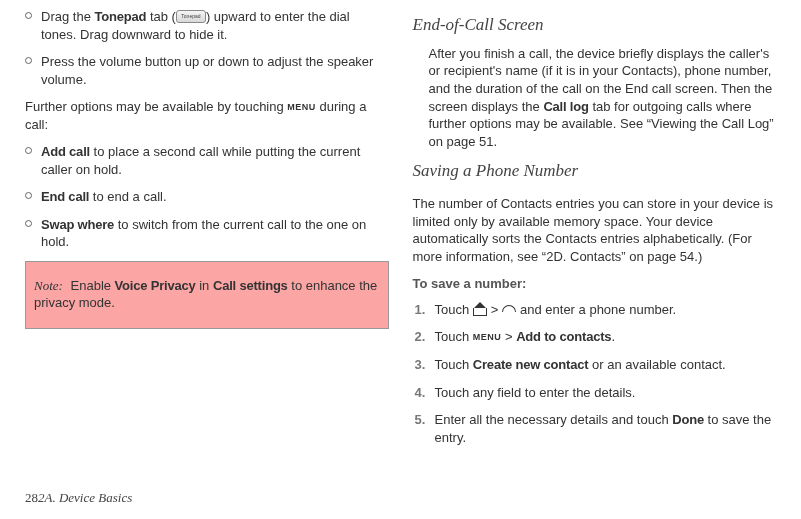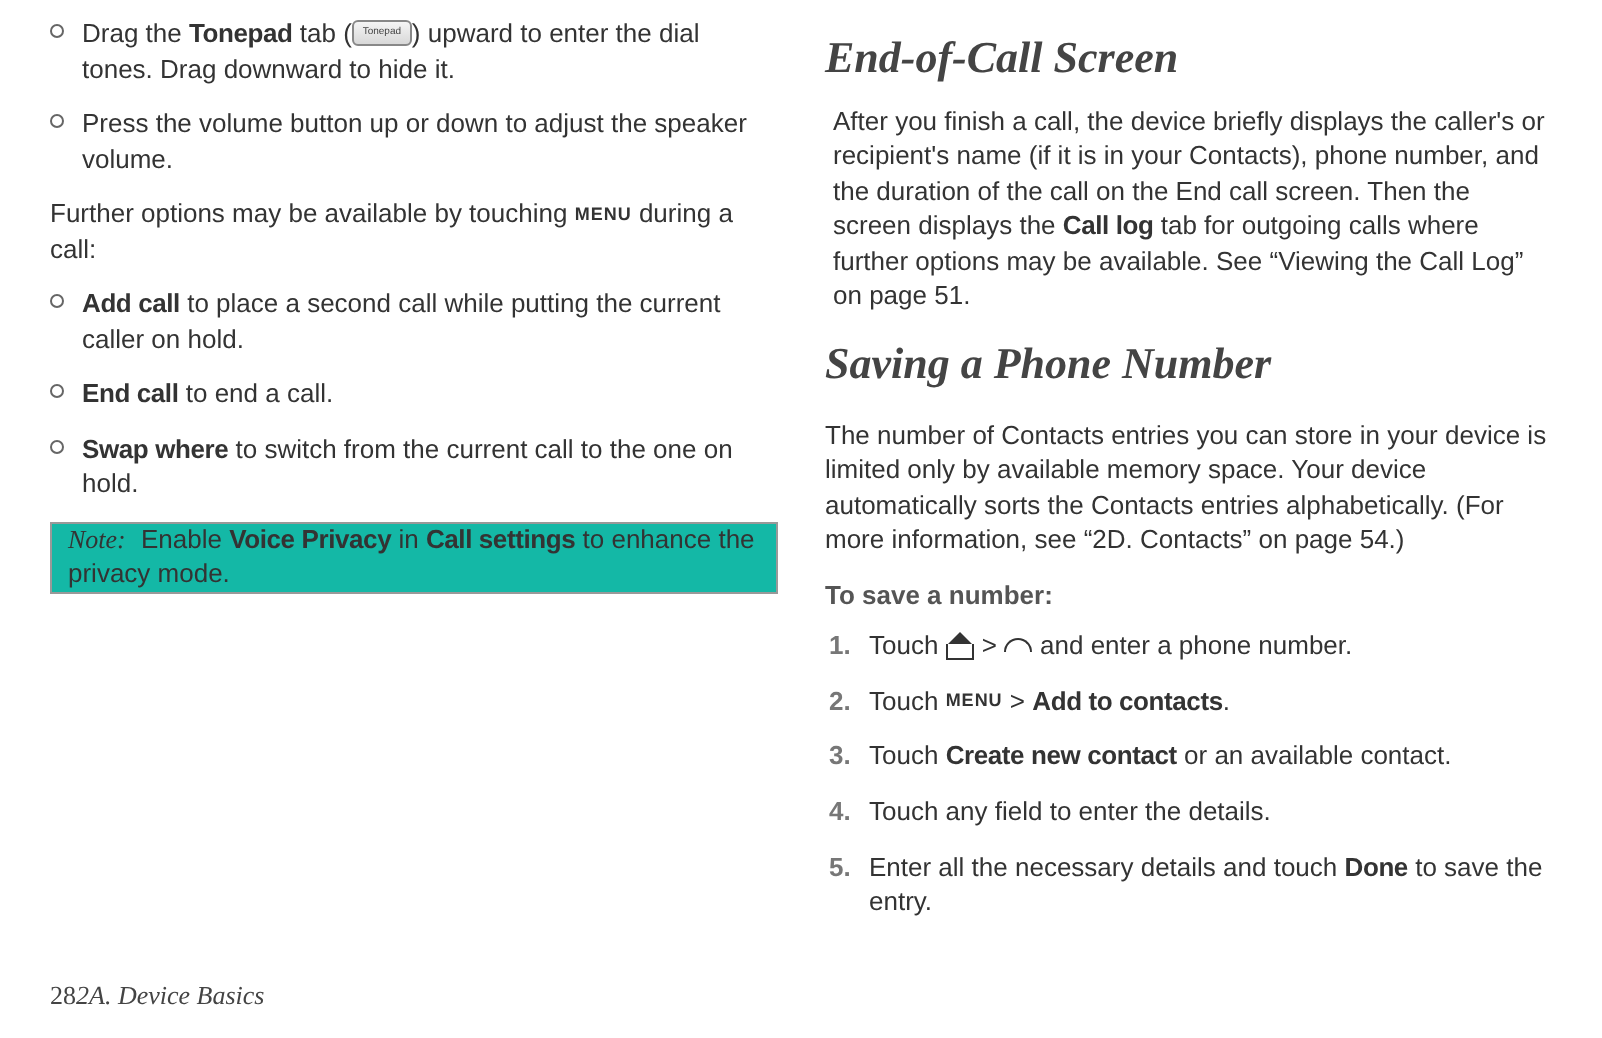--- a/index.html
+++ b/index.html
@@ -60,36 +60,35 @@
     position: absolute;
     left: 2px;
     top: 0;
     color: #777;
     font-weight: bold;
     font-family: "Arial Narrow", Arial, sans-serif;
   }
   .bold { font-weight: bold; font-family: "Arial Narrow", Arial, sans-serif; letter-spacing: -0.2px; }
   .heading {
     font-style: italic;
-    font-size: 22px;
+    font-size: 17px;
     color: #444;
     margin: 6px 0 8px 0;
     font-family: Georgia, "Times New Roman", serif;
-    font-weight: bold;
   }
   .subhead {
     font-family: "Arial Narrow", Arial, sans-serif;
     font-weight: bold;
     color: #555;
     margin: 10px 0 8px 0;
   }
   .notebox {
-    background: #14b8a6;
+    background: #fca5a5;
     border: 1px solid #999;
-    padding: 0 8px;
+    padding: 16px 8px;
     margin-top: 8px;
     line-height: 1.3;
   }
   .notebox .note-label {
     font-style: italic;
     font-family: Georgia, "Times New Roman", serif;
     margin-right: 4px;
   }
   .tonepad-btn {
     display: inline-block;
@@ -196,21 +195,21 @@
     </ul>
 
     <div class="notebox">
       <span class="note-label">Note:</span>
       <span>Enable </span><span class="bold">Voice Privacy</span><span> in </span><span class="bold">Call settings</span><span> to enhance the privacy mode.</span>
     </div>
   </div>
 
   <div class="col">
     <div class="heading">End-of-Call Screen</div>
-    <p style="margin:0 0 10px 4px;">
+    <p style="margin:0 0 10px 16px;">
       <span>After you finish a call, the device briefly displays the caller's or recipient's name (if it is in your Contacts), phone number, and the duration of the call on the End call screen. Then the screen displays the </span><span class="bold">Call log</span><span> tab for outgoing calls where further options may be available. See “Viewing the Call Log” on page 51.</span>
     </p>
 
     <div class="heading">Saving a Phone Number</div>
     <p style="margin:12px 0 8px 0;">The number of Contacts entries you can store in your device is limited only by available memory space. Your device automatically sorts the Contacts entries alphabetically. (For more information, see “2D. Contacts” on page 54.)</p>
     <div class="subhead">To save a number:</div>
 
     <ol class="nums">
       <li>
         <span class="num">1.</span>

